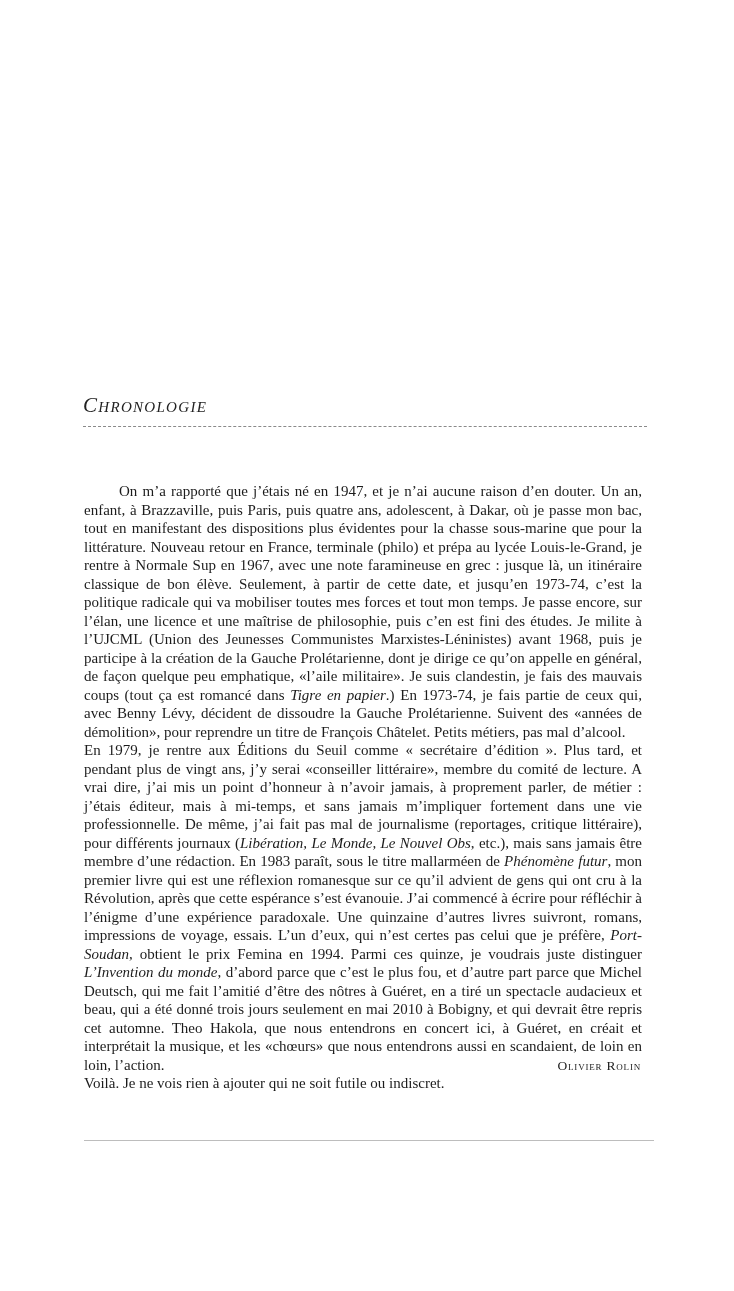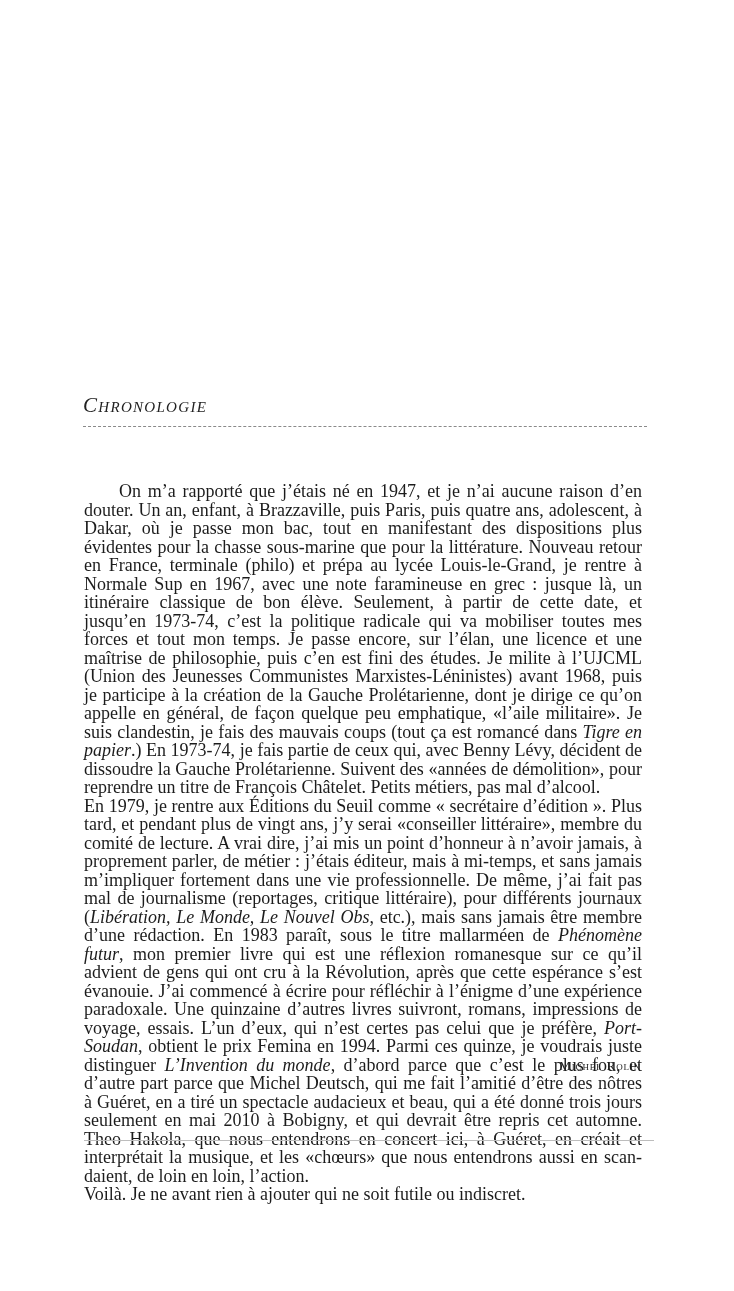--- a/index.html
+++ b/index.html
@@ -34,21 +34,21 @@
     top: 426px;
     width: 564px;
     height: 0;
     border-top: 1px dashed #8a8a8a;
   }
   .body-text {
     position: absolute;
     left: 84px;
     top: 482px;
     width: 558px;
-    font-size: 18px;
+    font-size: 15px;
     line-height: 18.5px;
     text-align: justify;
     hyphens: manual;
     color: #1c1c1c;
   }
   .body-text p {
     margin: 0;
   }
   .body-text p.indent {
     text-indent: 35px;
@@ -79,19 +79,19 @@
 <div class="title-rule"></div>
 
 <div class="body-text">
   <p class="indent">
     <span>On m’a rapporté que j’étais né en 1947, et je n’ai aucune raison d’en douter. Un an, enfant,  à Brazzaville, puis Paris, puis quatre ans, adolescent, à Dakar, où je passe mon bac, tout en manifestant des dispositions plus évidentes pour la chasse sous-marine que pour la littérature. Nouveau retour en France, terminale (philo) et prépa au lycée Louis-le-Grand, je rentre à Normale Sup en 1967, avec une note faramineuse en grec : jusque là, un itinéraire classique de bon élève. Seulement, à partir de cette date, et jusqu’en 1973-74, c’est la politique radicale qui va mobiliser toutes mes forces et tout mon temps. Je passe encore, sur l’élan, une licence et une maîtrise de philosophie, puis c’en est fini des études. Je milite à l’UJCML (Union des Jeunesses Communistes Marxistes-Léninistes) avant 1968, puis je participe à la création de la Gauche Prolétarienne, dont je dirige ce qu’on appelle en général, de façon  quelque peu emphatique, «l’aile militaire». Je suis clandestin, je fais des mauvais coups (tout ça est romancé dans </span><em>Tigre en papier</em><span>.) En 1973-74, je fais partie de ceux qui, avec Benny Lévy, décident de dissoudre la Gauche Prolétarienne. Suivent  des «années de démolition», pour repren­dre un titre de François Châtelet. Petits métiers, pas mal d’alcool.</span>
   </p>
   <p>
     <span>En 1979, je rentre aux Éditions du Seuil comme « secrétaire d’édition ». Plus tard, et pendant  plus de vingt ans, j’y serai  «conseiller littéraire», membre du comité de lecture. A vrai dire, j’ai mis un point d’honneur à n’avoir jamais, à proprement parler, de métier : j’étais éditeur, mais à mi-temps, et sans jamais m’impliquer fortement dans une vie professionnelle. De même, j’ai fait pas mal de journa­lisme (reportages, critique littéraire), pour différents journaux (</span><em>Libération, Le Monde, Le Nouvel Obs</em><span>, etc.), mais sans jamais être membre d’une rédaction. En 1983 paraît, sous le titre mallarméen de </span><em>Phénomène futur</em><span>, mon premier livre qui est une réflexion romanesque sur ce qu’il advient de gens qui ont cru à la Révolution, après que cette espérance s’est évanouie. J’ai commencé à écrire pour réfléchir à l’énigme d’une expérience paradoxale. Une quinzaine d’autres livres suivront, romans, impressions de voyage, essais. L’un d’eux, qui n’est certes pas celui que je préfère, </span><em>Port-Soudan</em><span>, obtient le prix Femina en 1994. Parmi ces quinze, je voudrais juste distinguer </span><em>L’Invention du monde</em><span>, d’abord parce que c’est le plus fou, et d’autre part parce que Michel Deutsch, qui me fait l’amitié d’être des nôtres à Guéret, en a tiré un spectacle audacieux et beau, qui  a été donné trois jours seulement en mai 2010 à Bobigny, et qui devrait être repris cet automne. Theo Hakola, que nous entendrons en concert ici, à Guéret, en créait et interprétait la musique, et les «chœurs» que nous entendrons aussi  en scan­daient, de loin en loin, l’action.</span>
   </p>
   <p>
-    <span>Voilà. Je ne avant rien  à ajouter qui ne soit futile ou indiscret.</span>
+    <span>Voilà. Je ne vois rien  à ajouter qui ne soit futile ou indiscret.</span>
   </p>
 </div>
 
-<div class="signature">Michel Rolin</div>
+<div class="signature">Olivier Rolin</div>
 
 <div class="footer-rule"></div>
 
 </body></html>

